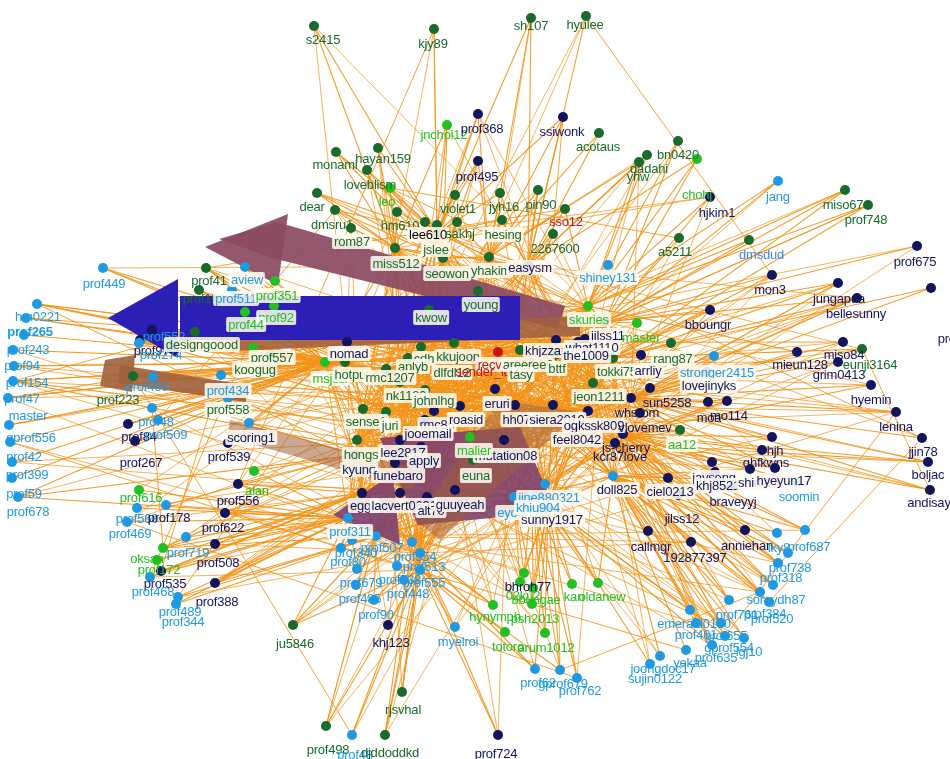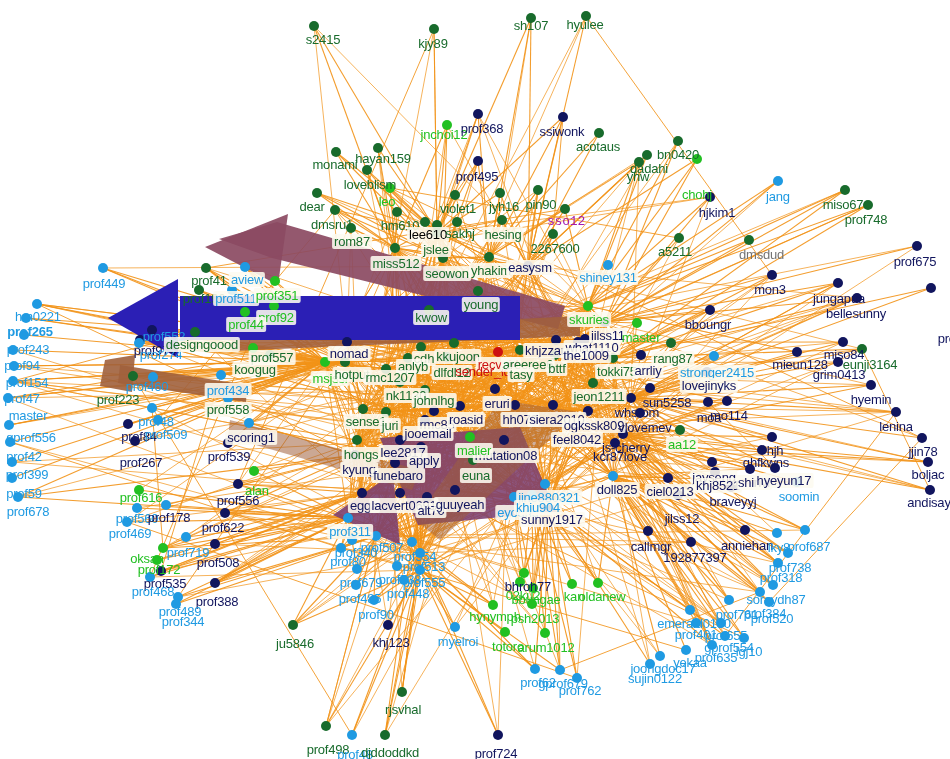--- a/index.html
+++ b/index.html
@@ -1964,21 +1964,21 @@
       <span class="lbl" style="left: 562px; top: 125px; color: rgb(17, 21, 94);">ssiwonk</span>
       <span class="lbl" style="left: 598px; top: 140px; color: rgb(24, 107, 44);">acotaus</span>
       <span class="lbl" style="left: 649px; top: 162px; color: rgb(24, 107, 44);">dadahi</span>
       <span class="lbl" style="left: 638px; top: 170px; color: rgb(24, 107, 44);">yhw</span>
       <span class="lbl" style="left: 678px; top: 148px; color: rgb(24, 107, 44);">bn0420</span>
       <span class="lbl" style="left: 697px; top: 168px; color: rgb(34, 192, 34); margin-top: 20px;">chohj</span>
       <span class="lbl" style="left: 778px; top: 190px; color: rgb(31, 154, 226);">jang</span>
       <span class="lbl" style="left: 843px; top: 198px; color: rgb(24, 107, 44);">miso67</span>
       <span class="lbl" style="left: 866px; top: 213px; color: rgb(24, 107, 44);">prof748</span>
       <span class="lbl" style="left: 717px; top: 206px; color: rgb(17, 21, 94);">hjkim1</span>
-      <span class="lbl" style="left: 746px; top: 248px; color: #737373; padding-left: 32px;">dmsdud</span>
+      <span class="lbl" style="left: 746px; top: 248px; color: #3b82f6; padding-left: 32px;">dmsdud</span>
       <span class="lbl" style="left: 675px; top: 245px; color: rgb(24, 107, 44);">a5211</span>
       <span class="lbl" style="left: 915px; top: 255px; color: rgb(17, 21, 94);">prof675</span>
       <span class="lbl" style="left: 770px; top: 283px; color: rgb(17, 21, 94);">mon3</span>
       <span class="lbl" style="left: 839px; top: 292px; color: rgb(17, 21, 94);">jungapua</span>
       <span class="lbl" style="left: 959px; top: 296px; color: rgb(17, 21, 94); margin-top: 36px;">prof661</span>
       <span class="lbl" style="left: 856px; top: 307px; color: rgb(17, 21, 94);">bellesunny</span>
       <span class="lbl" style="left: 708px; top: 318px; color: rgb(17, 21, 94);">bboungr</span>
       <span class="lbl" style="left: 335px; top: 158px; color: rgb(24, 107, 44);">monami</span>
       <span class="lbl" style="left: 383px; top: 152px; color: rgb(24, 107, 44);">hayan159</span>
       <span class="lbl" style="left: 370px; top: 178px; color: rgb(24, 107, 44);">loveblism</span>
@@ -1987,21 +1987,21 @@
       <span class="lbl" style="left: 458px; top: 202px; color: rgb(24, 107, 44);">violet1</span>
       <span class="lbl" style="left: 504px; top: 200px; color: rgb(24, 107, 44);">jyh16</span>
       <span class="lbl" style="left: 541px; top: 198px; color: rgb(24, 107, 44);">pin90</span>
       <span class="lbl" style="left: 477px; top: 170px; color: rgb(17, 21, 94);">prof495</span>
       <span class="lbl" style="left: 332px; top: 218px; color: rgb(24, 107, 44);">dmsru1</span>
       <span class="lbl" style="left: 400px; top: 219px; color: rgb(24, 107, 44);">hm610</span>
       <span class="lbl boxed" style="left: 428px; top: 227px; color: #000000;">lee610</span>
       <span class="lbl" style="left: 460px; top: 227px; color: rgb(24, 107, 44);">sakhj</span>
       <span class="lbl boxed" style="left: 352px; top: 234px; color: rgb(24, 107, 44);">rom87</span>
       <span class="lbl boxed" style="left: 503px; top: 227px; color: rgb(24, 107, 44);">hesing</span>
-      <span class="lbl" style="left: 566px; top: 215px; color: #a21caf; font-family: Liberation Mono, monospace;">sso12</span>
+      <span class="lbl" style="left: 566px; top: 215px; color: #b91c1c;">sso12</span>
       <span class="lbl boxed" style="left: 436px; top: 242px; color: rgb(24, 107, 44);">jslee</span>
       <span class="lbl boxed" style="left: 396px; top: 256px; color: rgb(24, 107, 44);">miss512</span>
       <span class="lbl" style="left: 555px; top: 242px; color: rgb(24, 107, 44);">2267600</span>
       <span class="lbl boxed" style="left: 447px; top: 266px; color: rgb(24, 107, 44);">seowon</span>
       <span class="lbl boxed" style="left: 491px; top: 263px; color: rgb(24, 107, 44);">yhakim</span>
       <span class="lbl boxed" style="left: 530px; top: 260px; color: rgb(17, 21, 94);">easysm</span>
       <span class="lbl boxed" style="left: 608px; top: 270px; color: rgb(31, 154, 226);">shiney131</span>
       <span class="lbl" style="left: 104px; top: 277px; color: rgb(31, 154, 226);">prof449</span>
       <span class="lbl" style="left: 209px; top: 274px; color: rgb(24, 107, 44);">prof41</span>
       <span class="lbl boxed" style="left: 247px; top: 272px; color: rgb(31, 154, 226);">aview</span>

